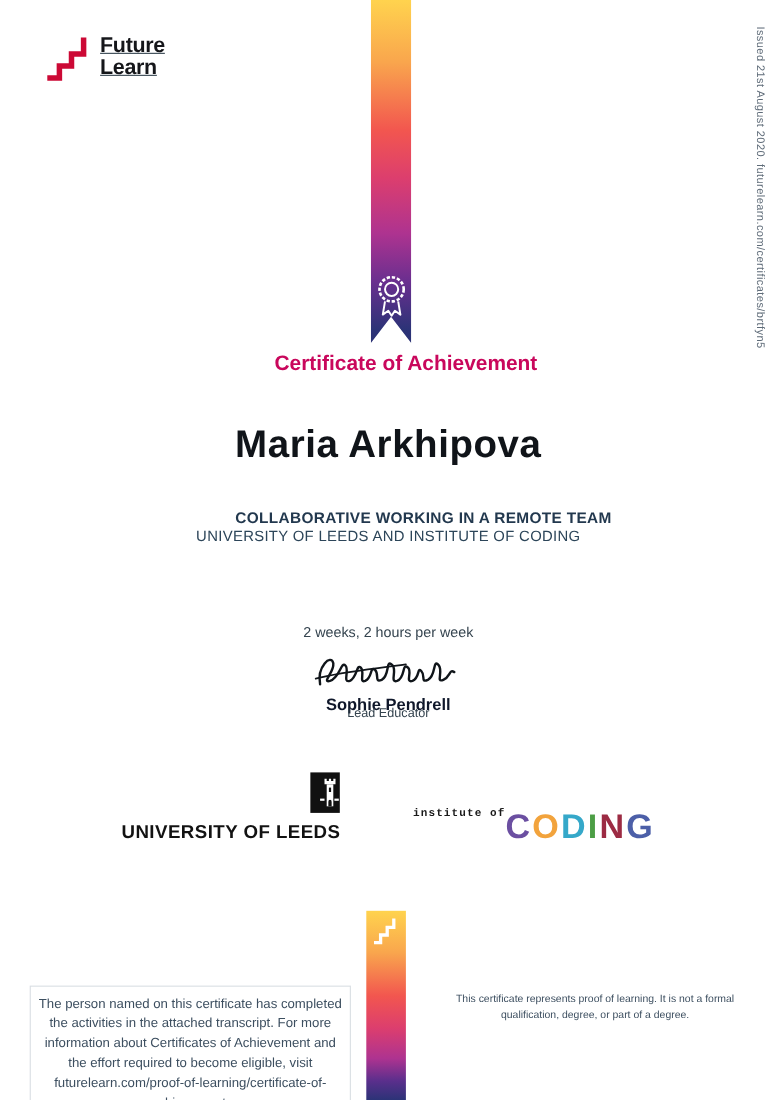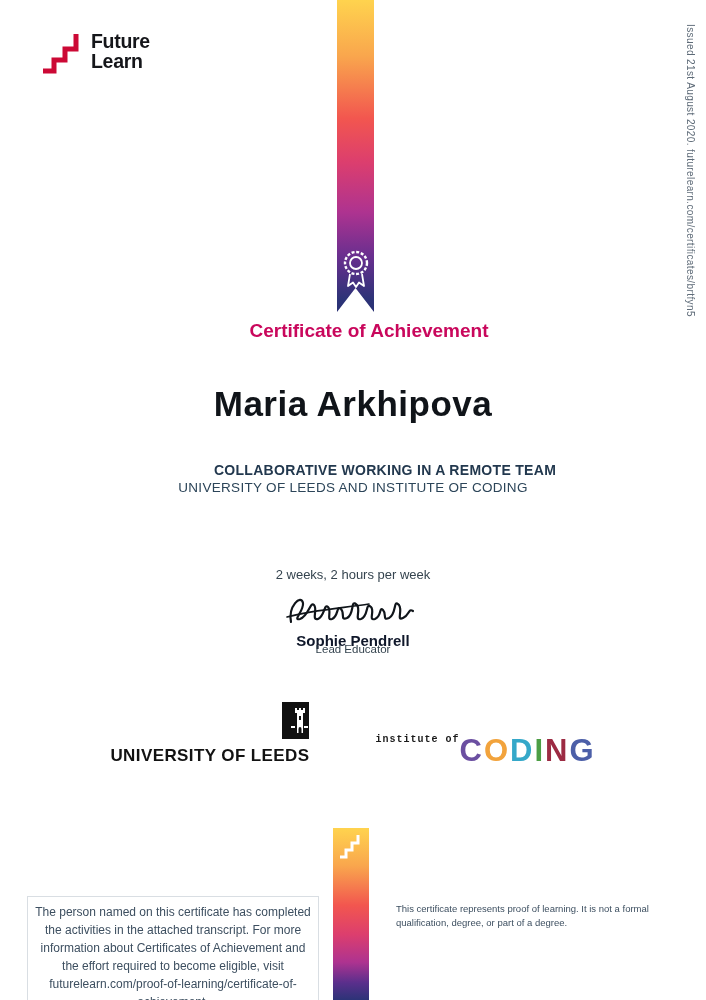--- a/index.html
+++ b/index.html
@@ -1,20 +1,20 @@
 <!DOCTYPE html>
 <html><head>
 <meta charset="utf-8">
 <style>
   html,body{margin:0;padding:0;background:#fff;}
   .page{position:relative;width:706px;height:1000px;background:#ffffff;overflow:hidden;
         font-family:"Liberation Sans", sans-serif;color:#35444F;}
 
   
-  .brand{position:absolute;left:40px;top:30px;display:flex;align-items:flex-start;gap:5px;}
+  .brand{position:absolute;left:40px;top:30px;display:flex;align-items:flex-start;gap:5px;text-decoration:underline;}
   .brand svg{display:block;}
   .brand-text{font-weight:bold;font-size:19.5px;line-height:19.5px;color:#15161A;letter-spacing:-0.3px;margin-top:2px;}
 
   
   .ribbon-top{position:absolute;left:337px;top:0;width:37px;height:312px;
       background:linear-gradient(180deg,#FFD34E 0%,#F9A64D 18%,#F2564F 38%,#DC3E6E 52%,#AE3390 68%,#6A2F8F 82%,#2C3377 96%,#2A3174 100%);
       clip-path:polygon(0 0,100% 0,100% 100%,50% calc(100% - 24px),0 100%);}
   .ribbon-top svg{position:absolute;left:50%;top:248px;transform:translateX(-50%);}
 
   
@@ -45,21 +45,21 @@
   .leeds{display:flex;flex-direction:column;align-items:flex-end;}
   .leeds-label{font-size:17px;font-weight:bold;color:#121212;letter-spacing:0.4px;margin-top:3px;}
   .ioc{display:flex;flex-direction:row;align-items:flex-start;}
   .ioc-top{font-family:"Liberation Mono", monospace;font-size:10px;font-weight:bold;color:#1A1A1A;letter-spacing:1px;}
   .ioc-word{font-size:31px;font-weight:bold;letter-spacing:2px;line-height:30px;margin-top:2px;}
 
   
   .footer-left{position:absolute;left:27px;top:896px;width:292px;font-size:12px;line-height:1.5;
       color:#3D4F60;text-align:center;border:1px solid #D9DEE3;padding:6px 4px;box-sizing:border-box;}
   .footer-right{position:absolute;left:396px;top:902px;width:290px;font-size:9.5px;line-height:1.5;
-      color:#3D4F60;}
+      color:#3D4F60;text-align:center;}
   .abs{position:absolute;}
 </style>
 </head>
 <body>
 
 <div class="page">
 
   <div class="brand">
     <span>
       <svg width="46" height="44" viewBox="0 0 46 44">

